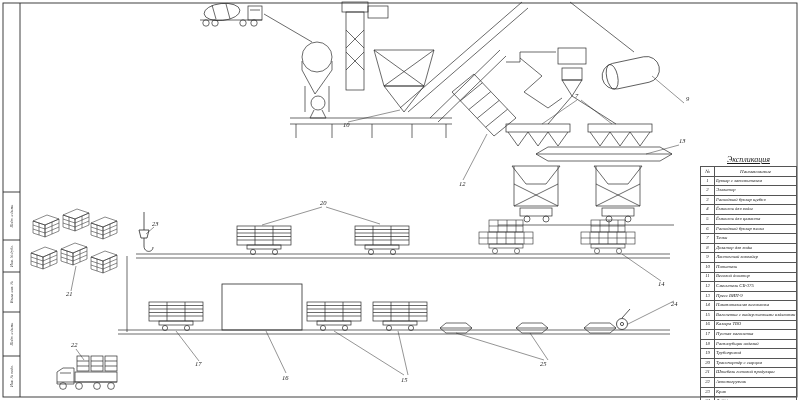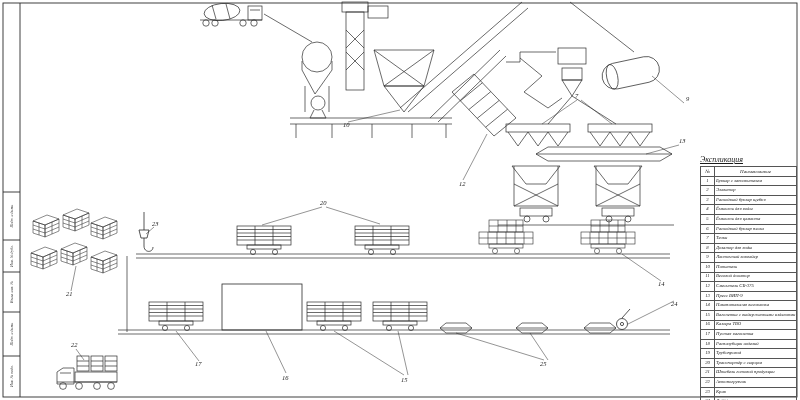--- a/index.html
+++ b/index.html
@@ -14,21 +14,21 @@
   }
   .stamp-text {
     font-family:"Liberation Serif", serif;
     font-style:italic; font-size:4px; fill:#333;
   }
   .legend {
     position:absolute; top:155px; right:3px; width:97px;
     font-family:"Liberation Serif", serif; font-style:italic; color:#1a1a1a;
   }
   .legend-title {
-    font-size:8px; text-decoration:underline;
+    text-align:center; font-size:8px; text-decoration:underline;
     margin:0 0 2px 0; white-space:nowrap;
   }
   .legend table { width:100%; border-collapse:collapse; table-layout:fixed; }
   .legend th, .legend td {
     border:0.6px solid #555; font-weight:normal; font-size:4.7px;
     height:8.6px; padding:0 1px; line-height:1; overflow:hidden; white-space:nowrap;
   }
   .legend th.col-num, .legend td.num-cell { width:11px; text-align:center; }
   .legend th { text-align:center; font-size:5px; }
   .legend td.name-cell { text-align:left; }

